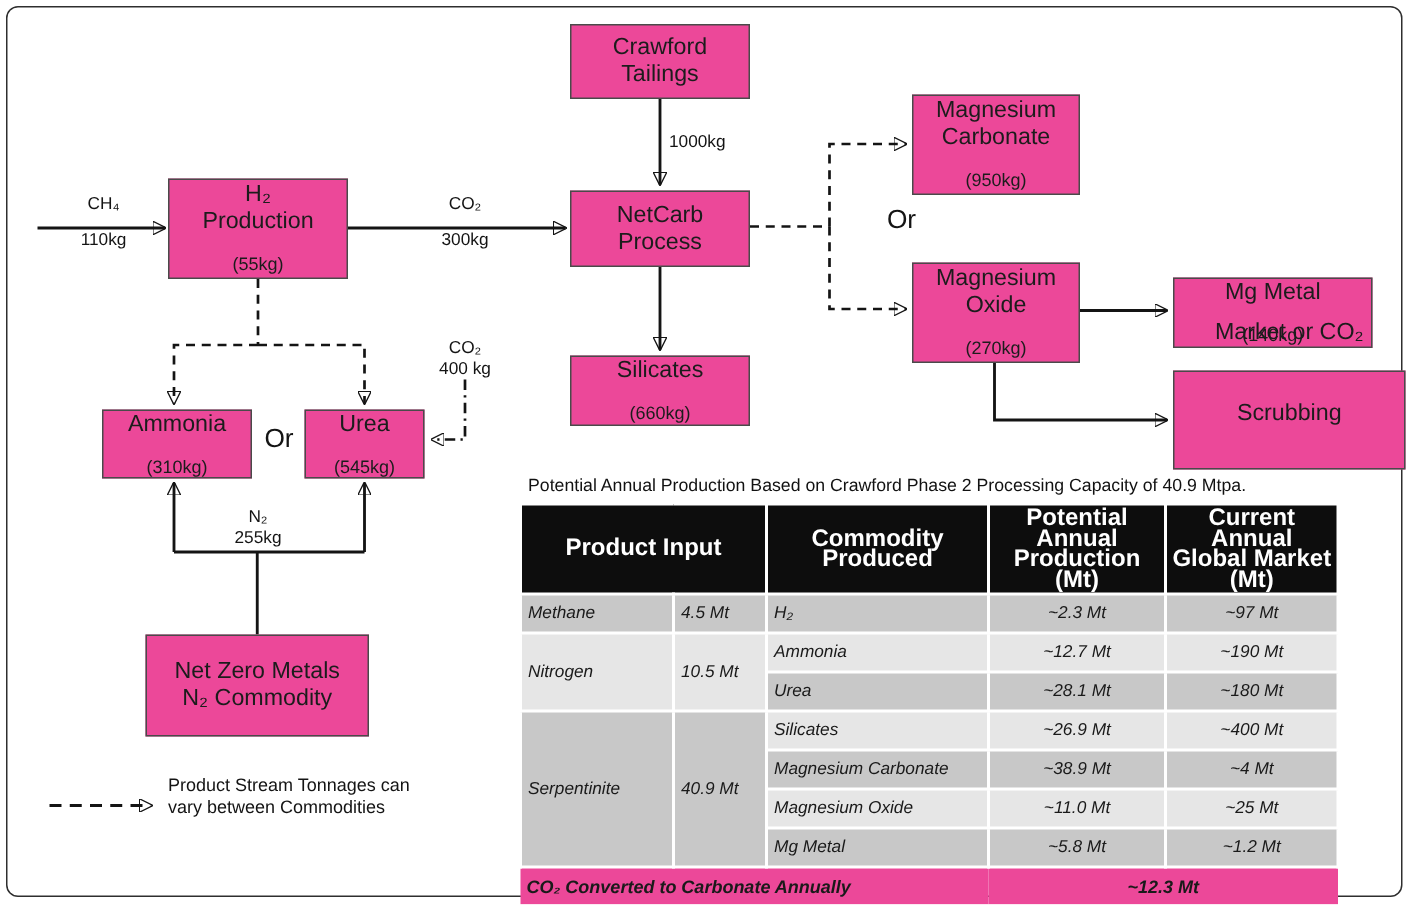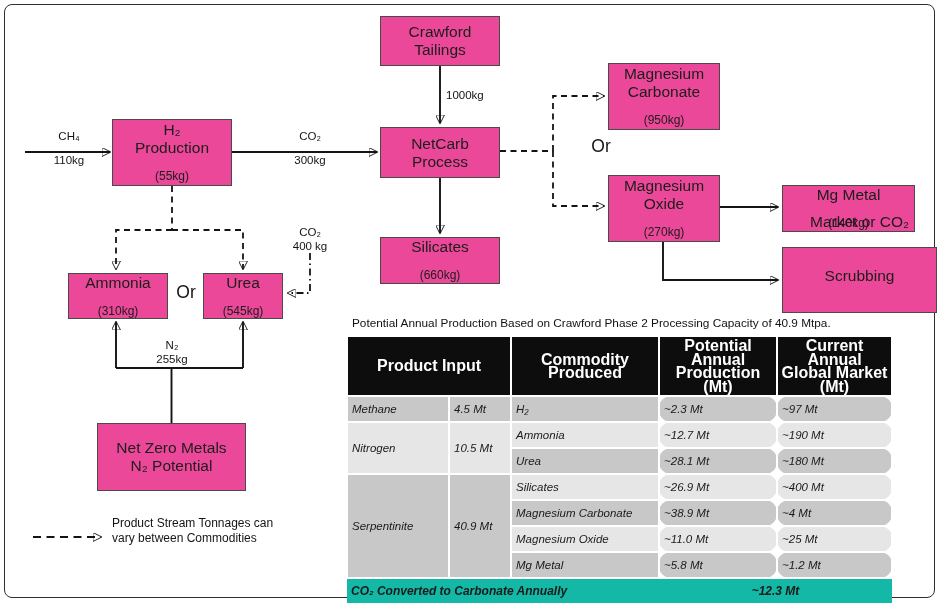--- a/index.html
+++ b/index.html
@@ -25,22 +25,22 @@
   .table-wrap { position: absolute; left: 346px; top: 316px; width: 546px; }
   .table-title { font-size: 11.8px; color: #111; padding-left: 6px; margin-bottom: 5px; white-space: nowrap; }
   table.prod { border-collapse: collapse; table-layout: fixed; width: 545px; font-size: 11.5px; }
   table.prod th { background: #0d0d0d; color: #fff; font-weight: bold; text-align: center; vertical-align: middle; border: 2px solid #fff; white-space: pre-line; height: 53px; padding: 2px 3px; font-size: 16px; line-height: 13.5px; }
   table.prod td { border: 2px solid #fff; height: 26px; vertical-align: middle; padding: 2px 4px; font-style: italic; }
   td.dark { background: #c8c8c8; }
   td.light { background: #e6e6e6; }
   td.cin  { text-align: left; padding-left: 8px; }
   td.cqty { text-align: left; padding-left: 7px; }
   td.ccom { text-align: left; padding-left: 9px; }
-  td.cnum { text-align: left; border-radius: 12px; }
-  table.prod tfoot td { border: none; border-top: 2.5px solid #111; background: #14b8a6; font-weight: bold; font-size: 12px; height: 25px; }
+  td.cnum { text-align: center; }
+  table.prod tfoot td { border: none; border-top: 2.5px solid #111; background: #ec4899; font-weight: bold; font-size: 12px; height: 25px; }
   td.cfoot-label { text-align: left; padding-left: 8px; }
   td.cfoot-value { text-align: center; }
 </style>
 </head>
 <body>
 
 <div class="canvas">
   <div class="frame"></div>
 
   <svg class="lines" viewBox="0 0 940 603">
@@ -120,21 +120,21 @@
     <div class="qty">(310kg)</div>
   </div>
 
   <div class="node" style="left:203px; top:273px; width:80px; height:46px;">
     <div>Urea</div>
     <div class="qty">(545kg)</div>
   </div>
 
   <div class="node" style="left:97px; top:423px; width:149px; height:68px;">
     <div>Net Zero Metals</div>
-    <div>N₂ Potential</div>
+    <div>N₂ Commodity</div>
   </div>
 
   <div class="flabel" style="left:34px; top:129px; width:70px;">CH₄</div>
   <div class="flabel" style="left:34px; top:153px; width:70px;">110kg</div>
 
   <div class="flabel" style="left:275px; top:129px; width:70px;">CO₂</div>
   <div class="flabel" style="left:275px; top:153px; width:70px;">300kg</div>
 
   <div class="flabel left" style="left:446px; top:88px; width:60px;">1000kg</div>
 

